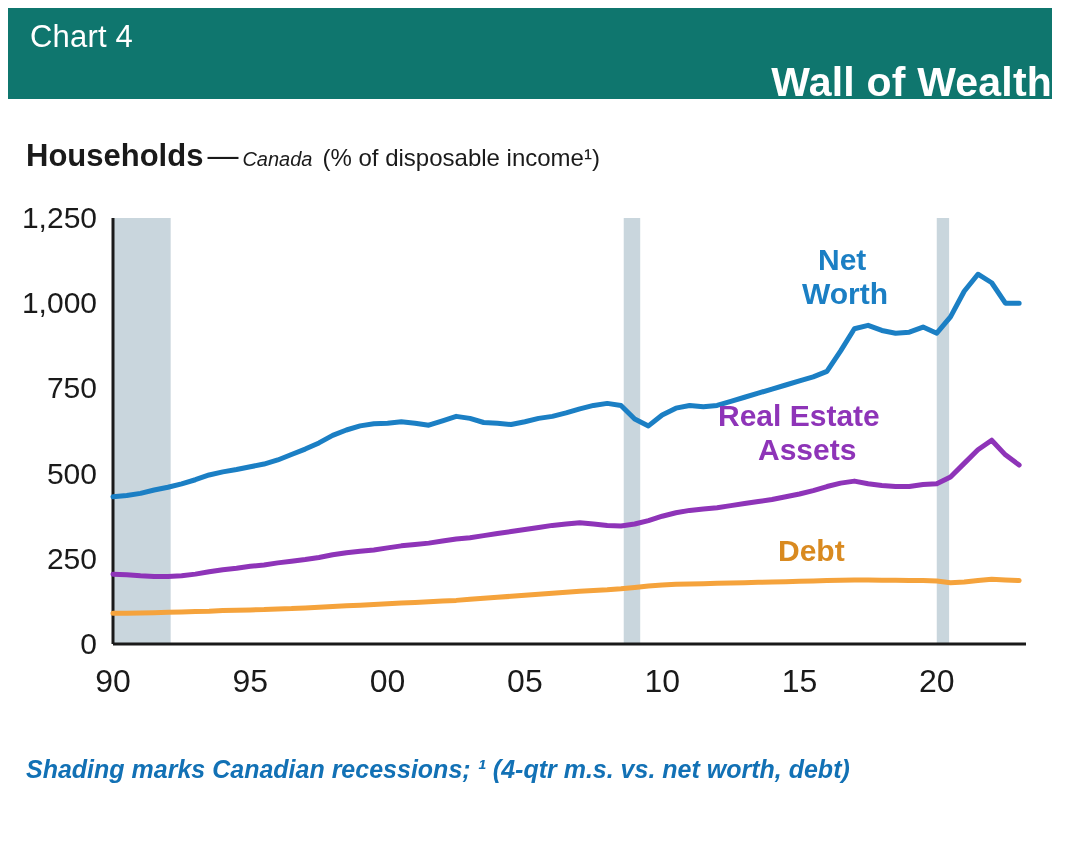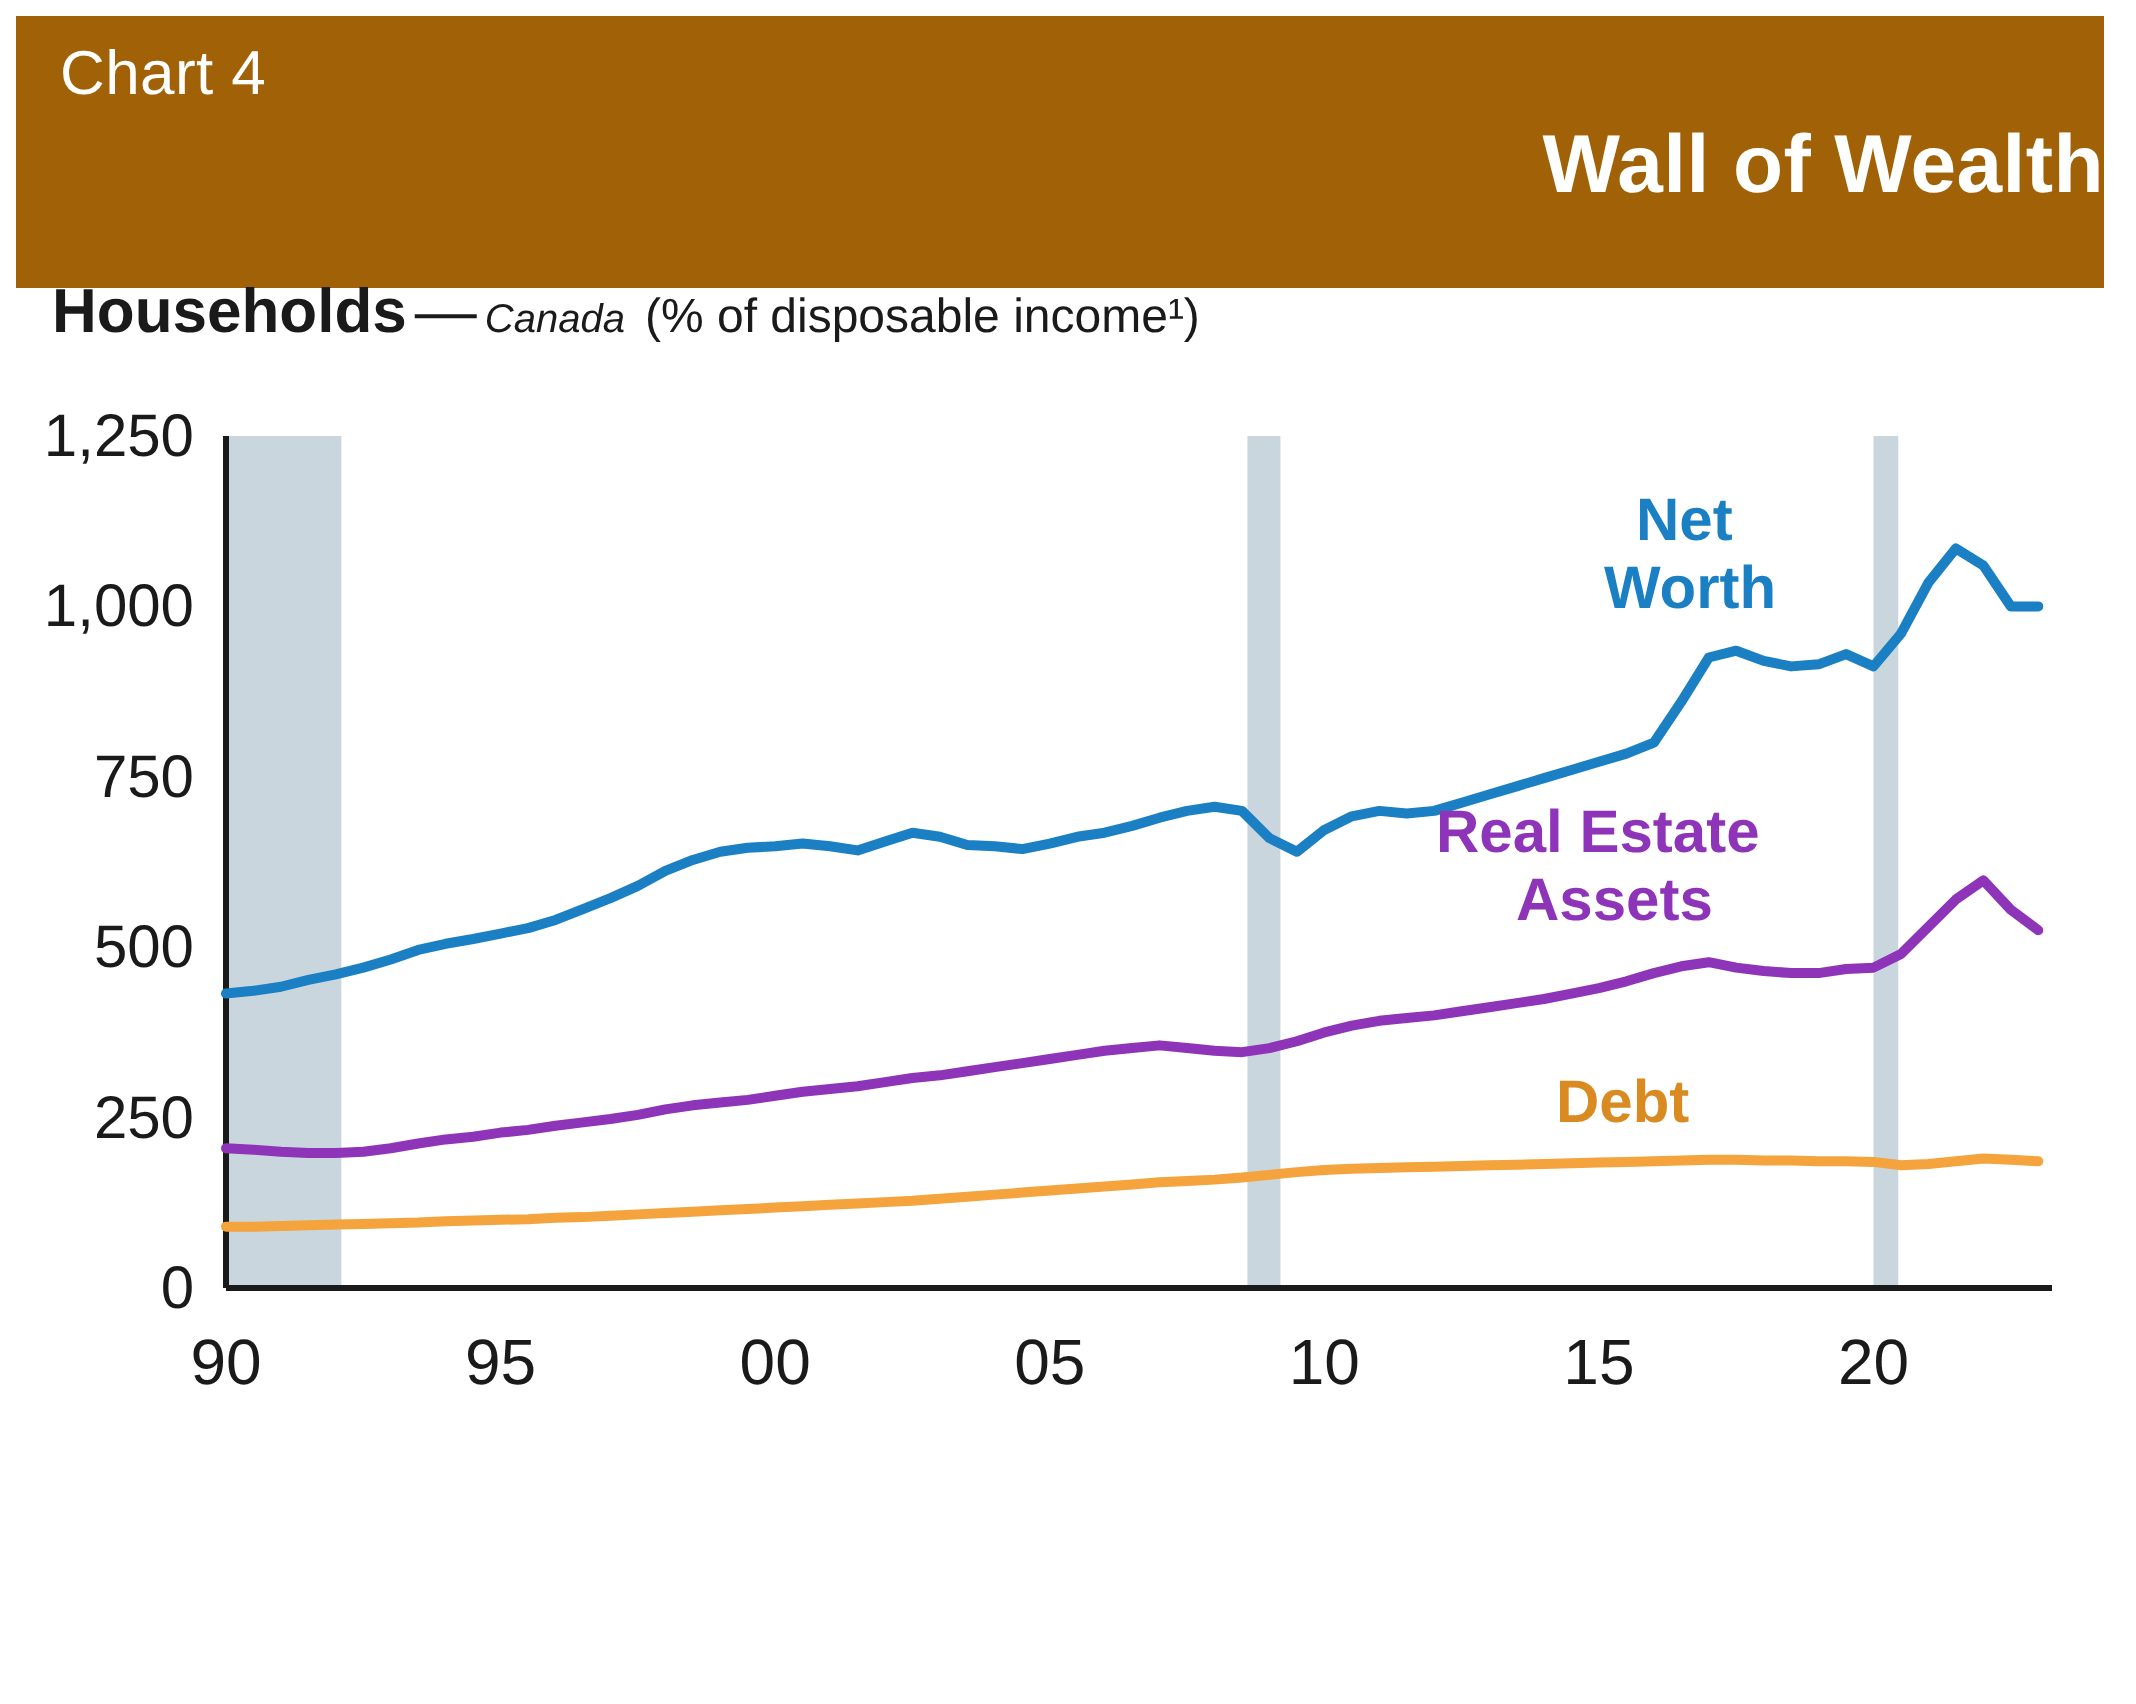--- a/index.html
+++ b/index.html
@@ -20,22 +20,22 @@
     background: #ffffff;
     box-sizing: border-box;
     padding: 0;
   }
   
   #header-band {
     position: absolute;
     left: 8px;
     top: 8px;
     width: 1044px;
-    height: 136px;
-    background: #a16207;
+    height: 91px;
+    background: #0f766e;
     color: #ffffff;
     box-sizing: border-box;
     padding: 10px 0 0 22px;
   }
   #chart-number {
     font-size: 31px;
     font-weight: normal;
     letter-spacing: 0.2px;
     line-height: 38px;
   }
@@ -150,15 +150,16 @@
         <text id="ann-net-1" x="800" y="74" font-family="Liberation Sans, sans-serif" font-size="30" font-weight="bold" fill="#1b7fc4">Net</text>
         <text id="ann-net-2" x="784" y="108" font-family="Liberation Sans, sans-serif" font-size="30" font-weight="bold" fill="#1b7fc4">Worth</text>
         <text id="ann-re-1" x="700" y="230" font-family="Liberation Sans, sans-serif" font-size="30" font-weight="bold" fill="#8e34b8">Real Estate</text>
         <text id="ann-re-2" x="740" y="264" font-family="Liberation Sans, sans-serif" font-size="30" font-weight="bold" fill="#8e34b8">Assets</text>
         <text id="ann-debt" x="760" y="365" font-family="Liberation Sans, sans-serif" font-size="30" font-weight="bold" fill="#d98a20">Debt</text>
       </g>
     </svg>
   </div>
 
   <div id="footnotes">
+    <div id="footnote-1">Shading marks Canadian recessions; ¹ (4-qtr m.s. vs. net worth, debt)</div>
   </div>
 
 </div>
 
 </body></html>

